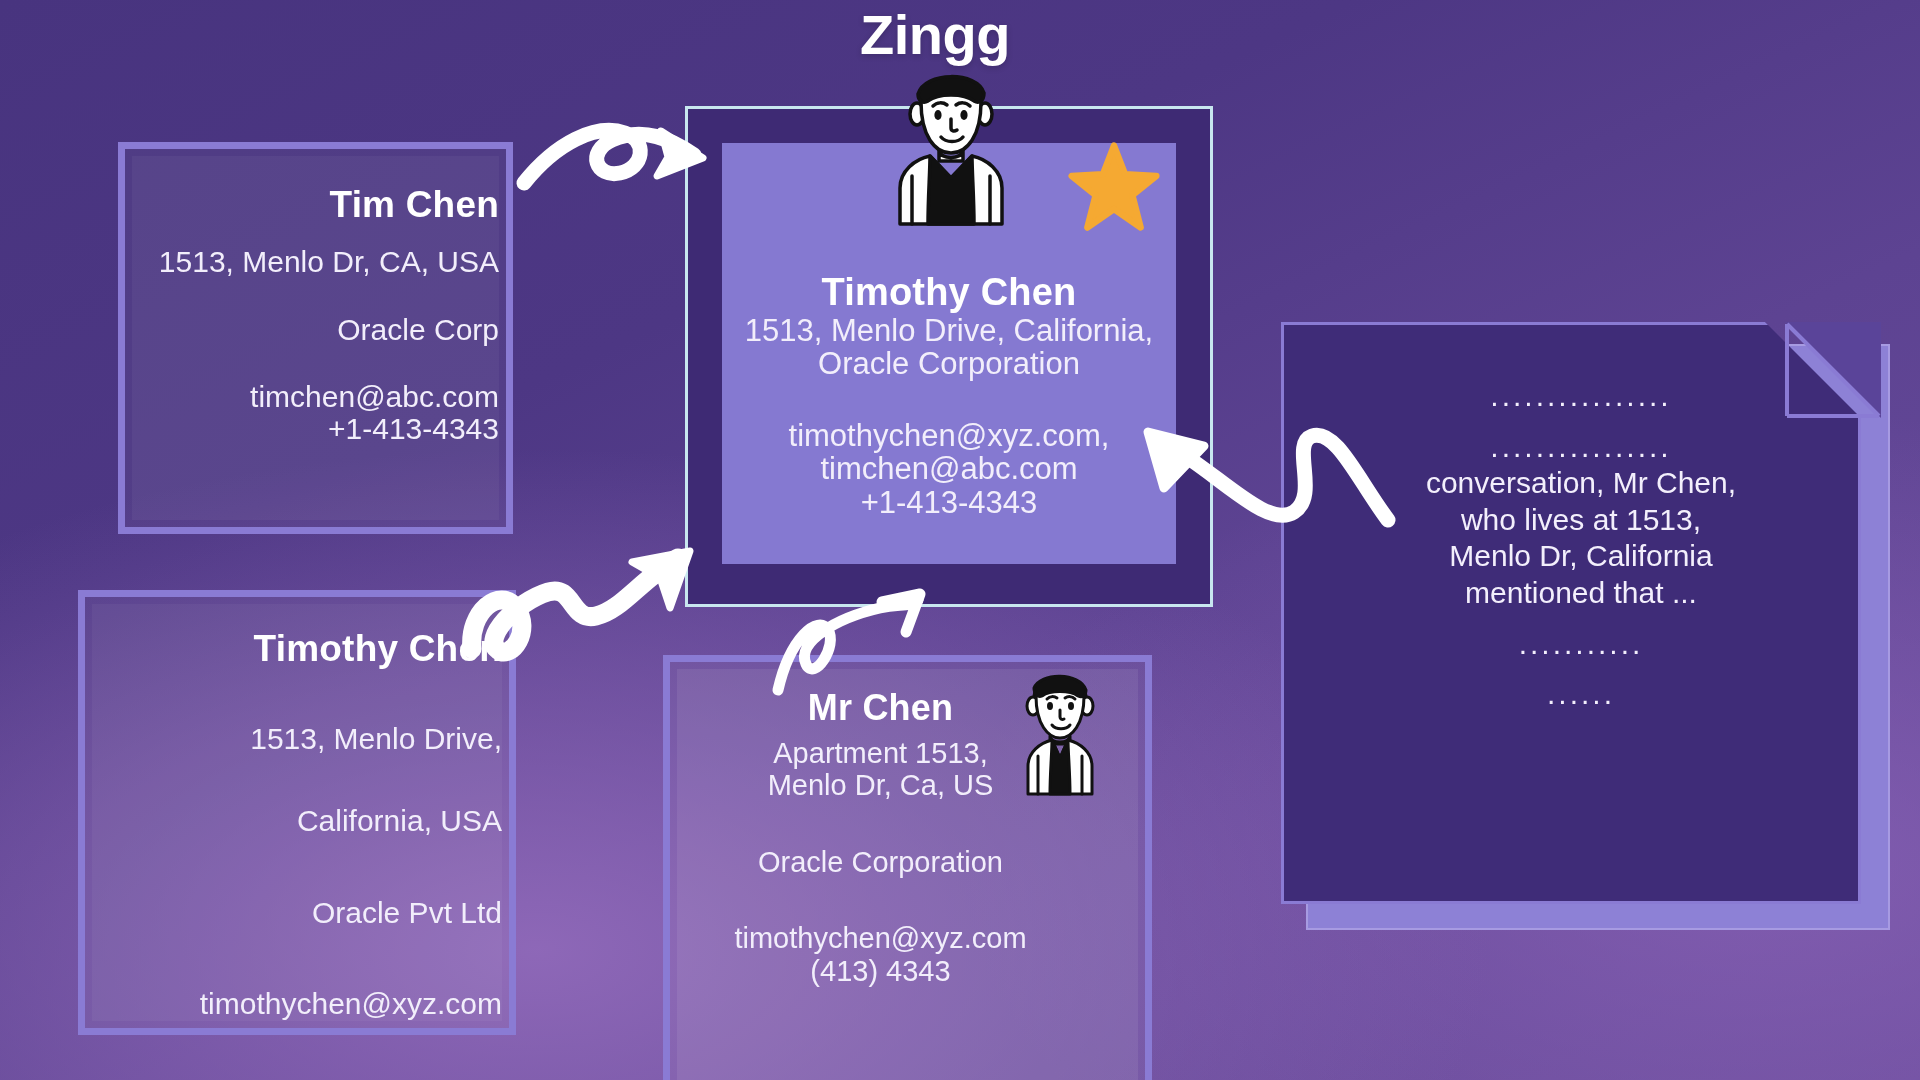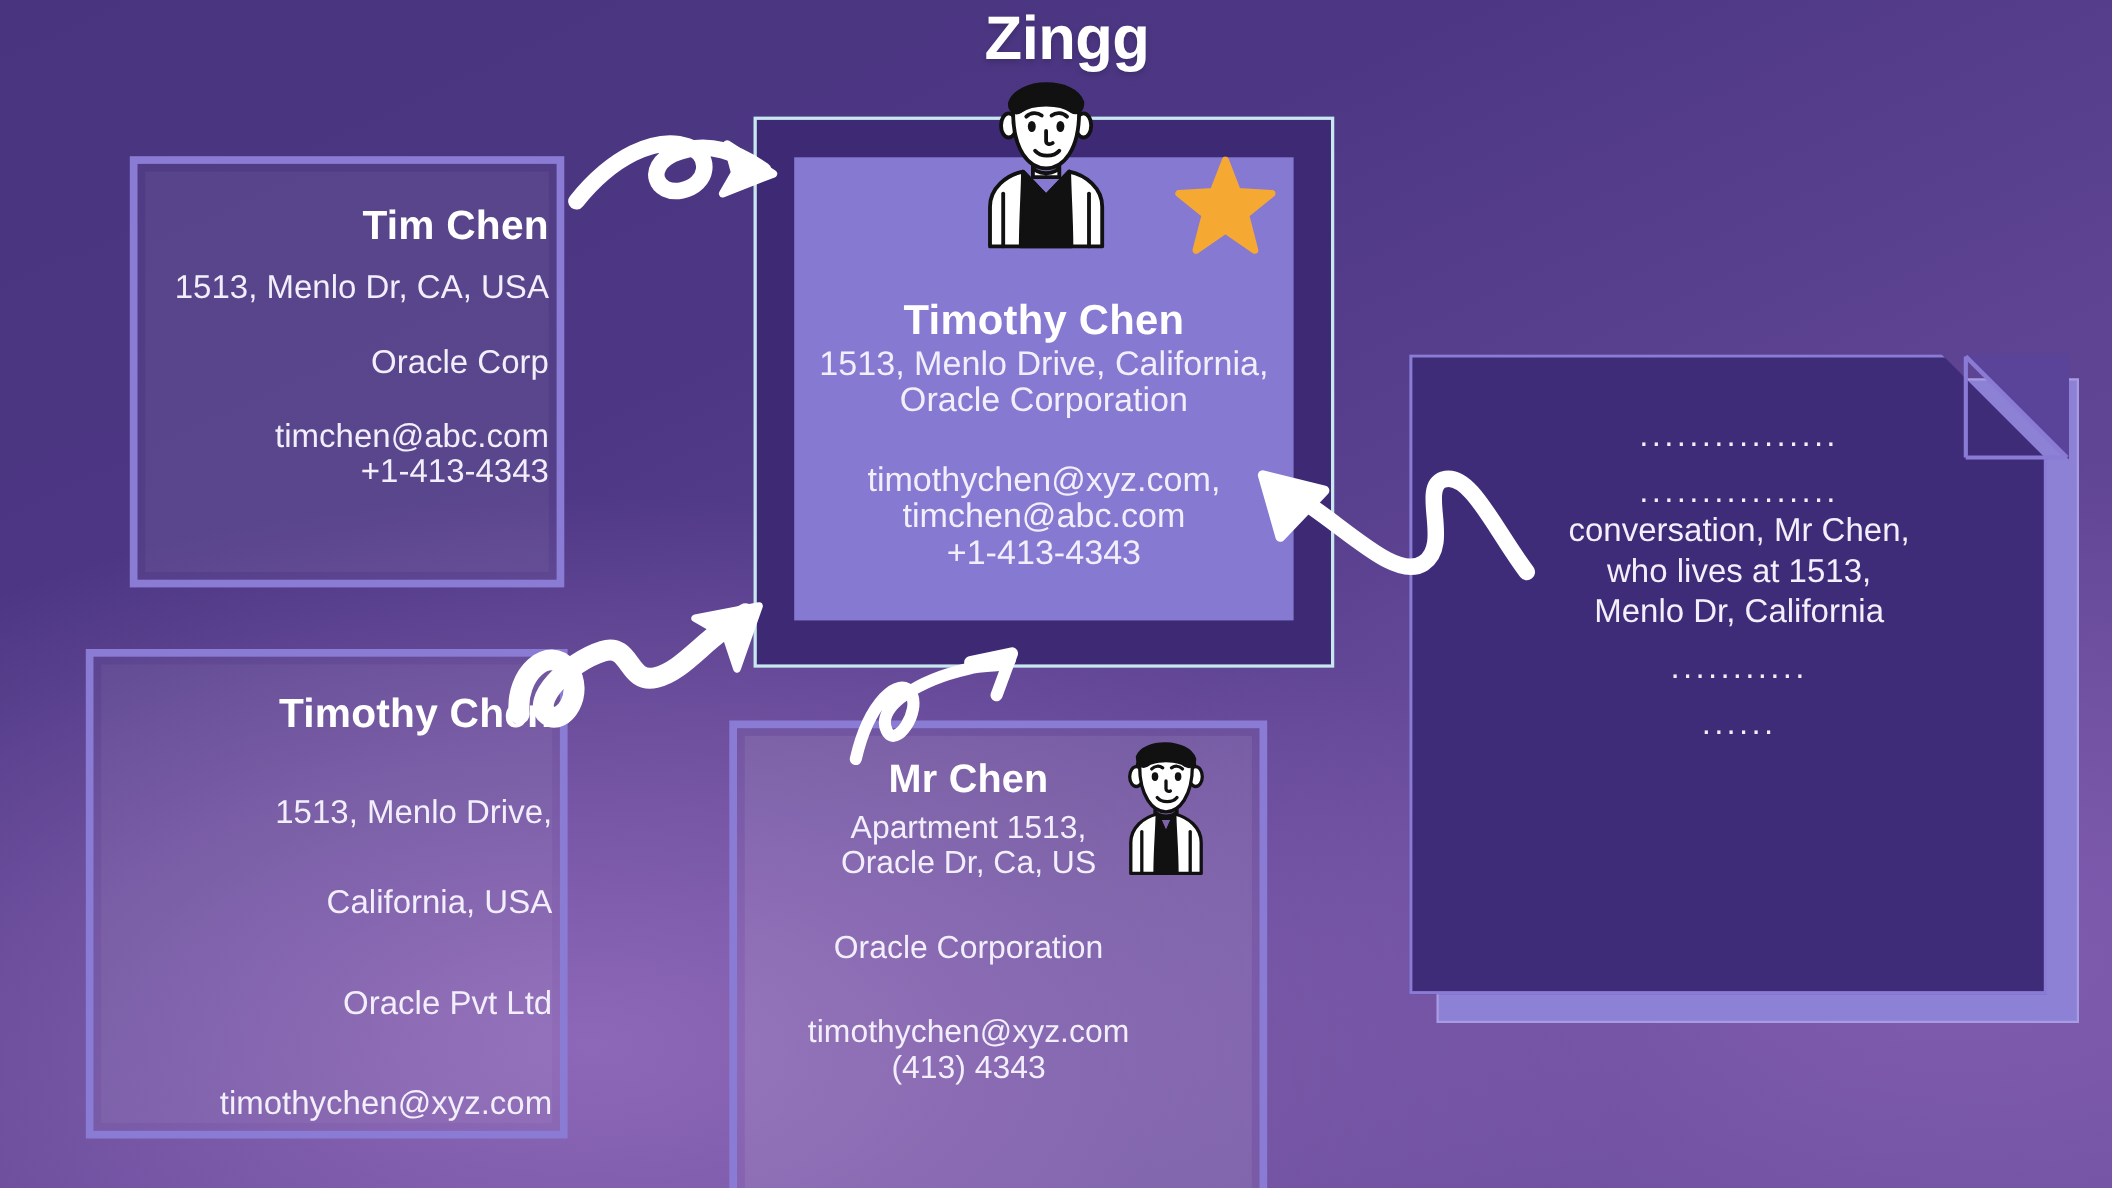--- a/index.html
+++ b/index.html
@@ -104,21 +104,20 @@
     z-index: 3;
     width: 100%;
     padding-top: 128px;
   }
 
   
   #zingg-title {
     position: absolute;
     left: 860px; top: 2px;
     width: 220px;
-    text-align: center;
     font-size: 56px;
     font-weight: bold;
     letter-spacing: -0.5px;
     text-shadow: 0 2px 6px rgba(0,0,0,.18);
   }
 
   
   #star-badge {
     position: absolute;
     left: 1068px; top: 142px;
@@ -211,21 +210,21 @@
       <div class="card-line">timothychen@xyz.com</div>
     </div>
   </div>
 
   <div class="card" id="card-mrchen">
     <div class="card-inner">
       <div class="text-col">
         <div class="card-title">Mr Chen</div>
         <div style="height:8px"></div>
         <div class="card-line">Apartment 1513,</div>
-        <div class="card-line">Oracle Dr, Ca, US</div>
+        <div class="card-line">Menlo Dr, Ca, US</div>
         <div style="height:44px"></div>
         <div class="card-line">Oracle Corporation</div>
         <div style="height:44px"></div>
         <div class="card-line">timothychen@xyz.com</div>
         <div class="card-line">(413) 4343</div>
       </div>
     </div>
   </div>
 
   <div class="avatar" id="avatar-mrchen">
@@ -305,20 +304,21 @@
         <path d="M2 2 L2 94" fill="none" stroke="#8a7bd4" stroke-width="4"></path>
       </svg>
     </div>
     <div id="doc-text">
       <span class="dots">................</span>
       <span class="spacer"></span>
       <span class="dots">................</span>
       <span style="display:block">conversation, Mr Chen,</span>
       <span style="display:block">who lives at 1513,</span>
       <span style="display:block">Menlo Dr, California</span>
+      <span style="display:block">mentioned that ...</span>
       <span class="spacer"></span>
       <span class="dots">...........</span>
       <span class="spacer"></span>
       <span class="dots">......</span>
     </div>
   </div>
 
   <svg id="arrows" viewBox="0 0 1920 1080" xmlns="http://www.w3.org/2000/svg">
 
     <g>

